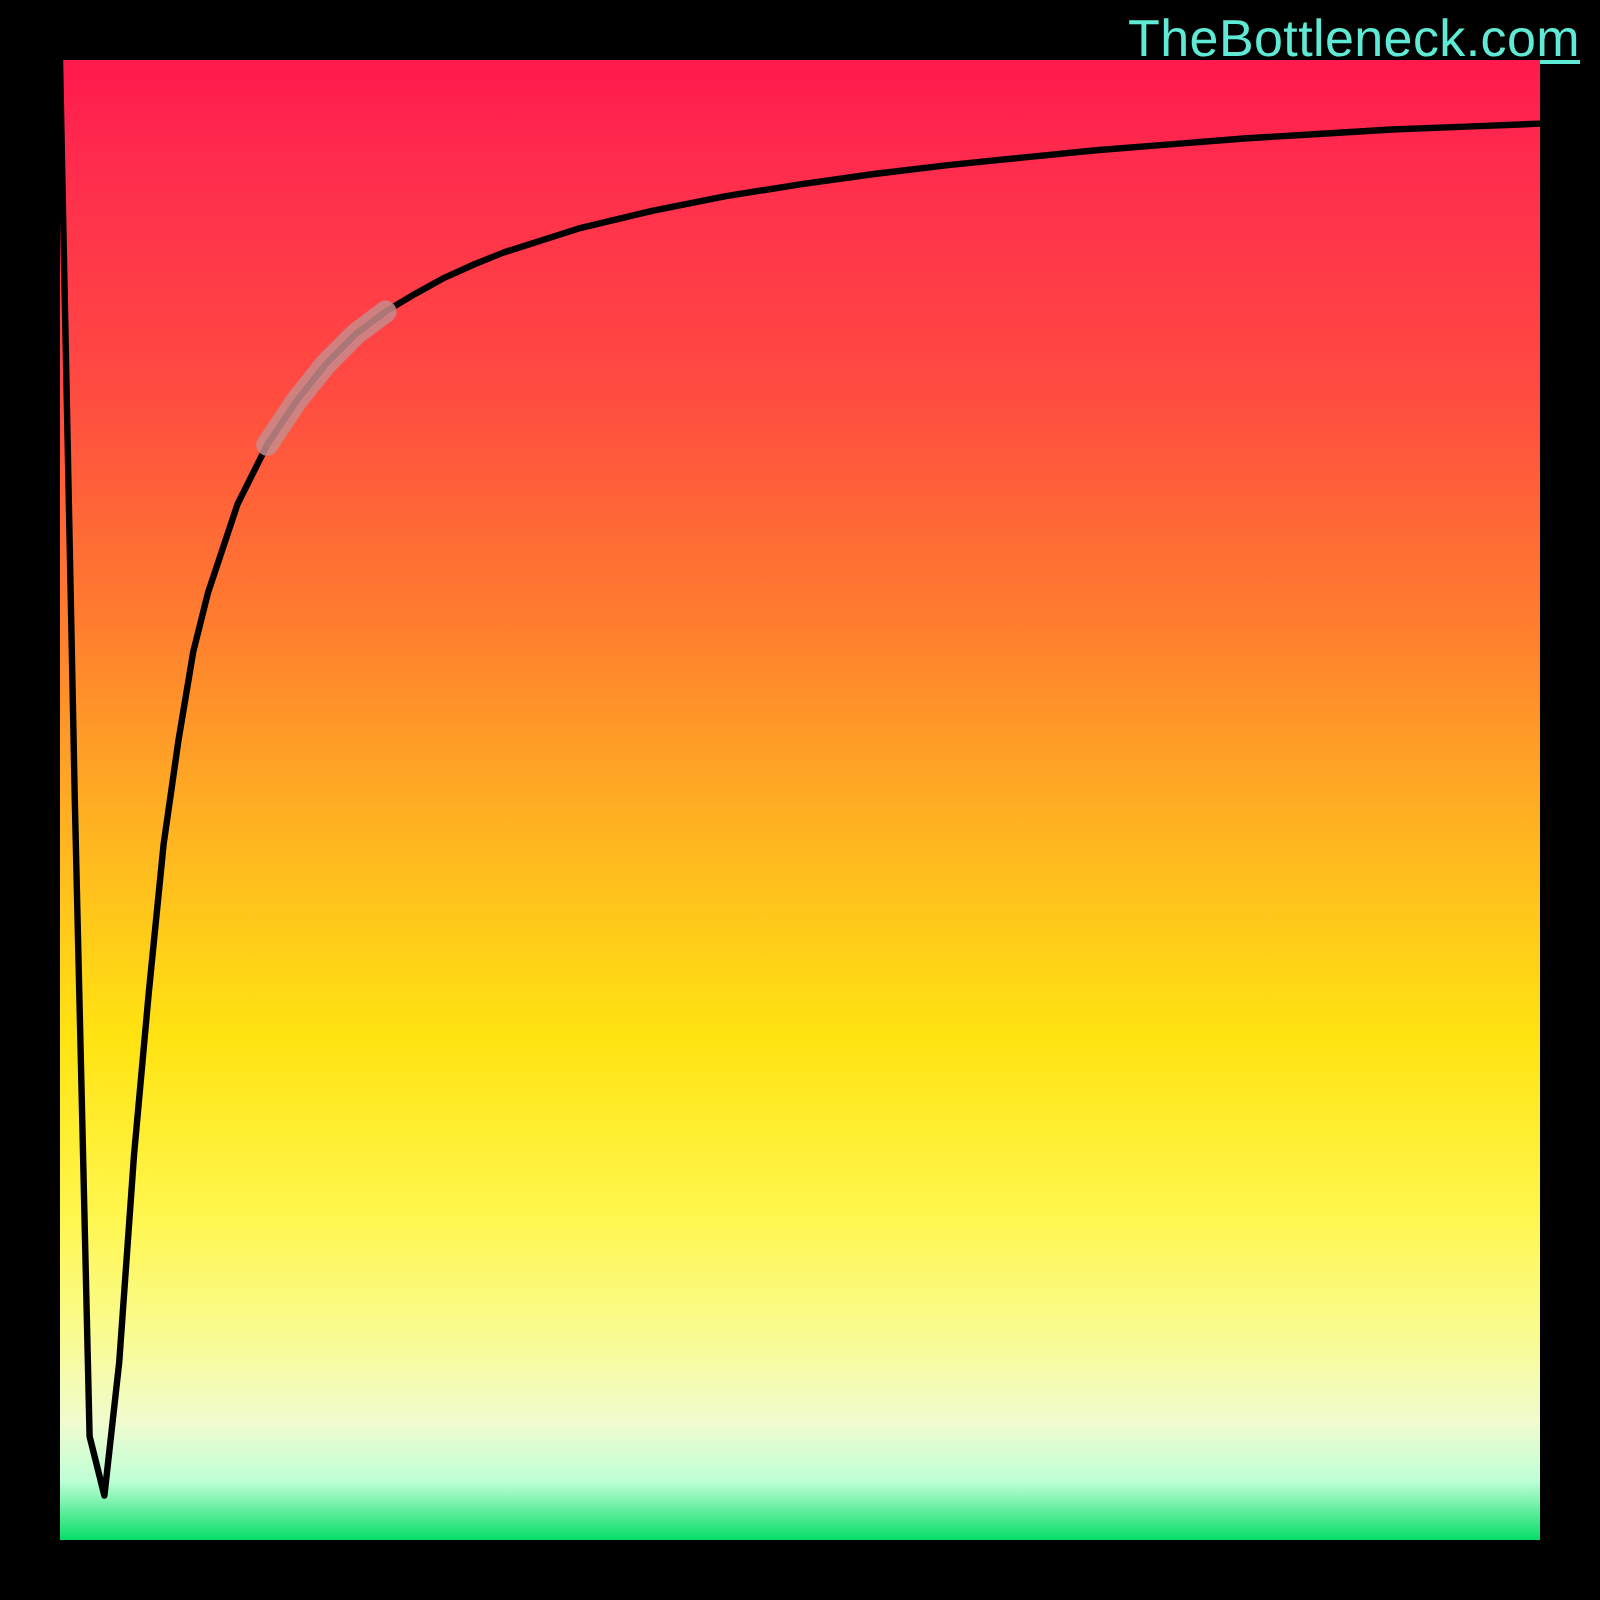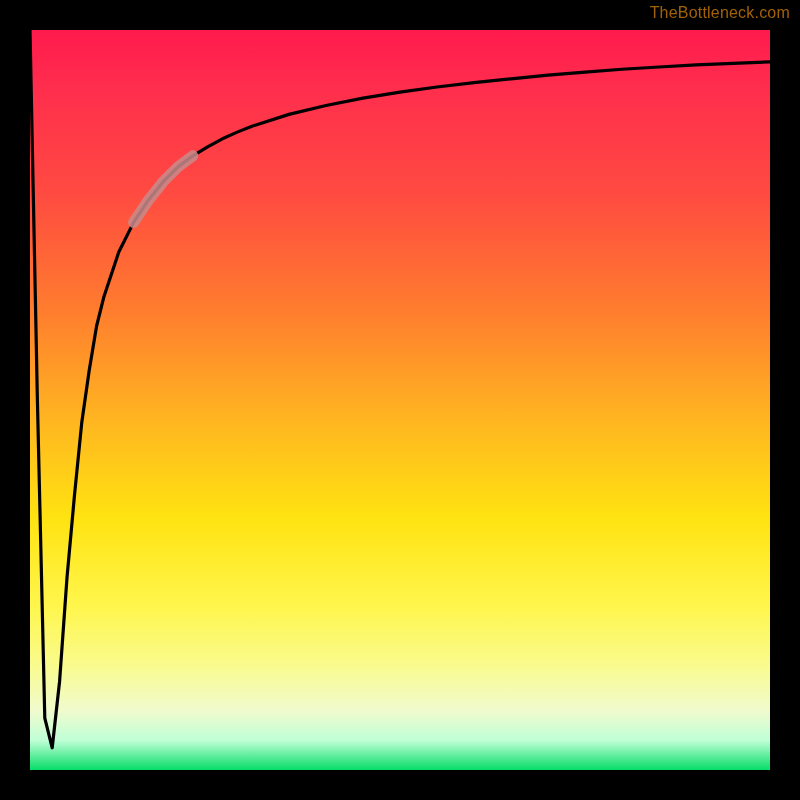--- a/index.html
+++ b/index.html
@@ -49,24 +49,25 @@
   svg.curve {
     position: absolute;
     inset: 0;
     width: 740px;
     height: 740px;
   }
   .watermark {
     position: absolute;
     top: 4px;
     right: 10px;
-    color: #a16207;
-    font-size: 16px;
+    color: #5eead4;
+    font-size: 26px;
     font-weight: 400;
     letter-spacing: 0.2px;
+    text-decoration: underline;
   }
 </style>
 </head>
 <body>
 
 <div class="chart-frame">
 
   <div class="watermark">TheBottleneck.com</div>
 
   <div class="plot-area">

